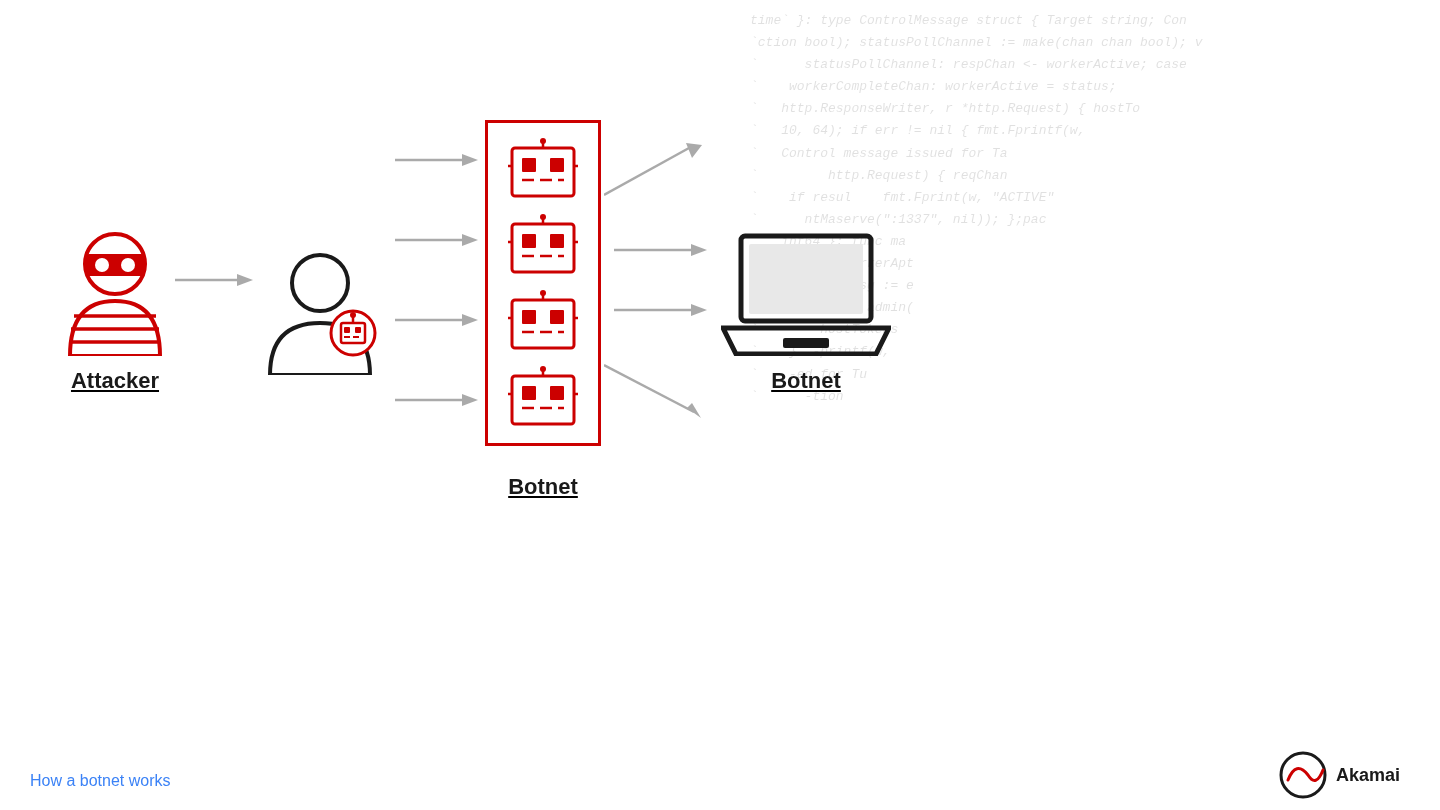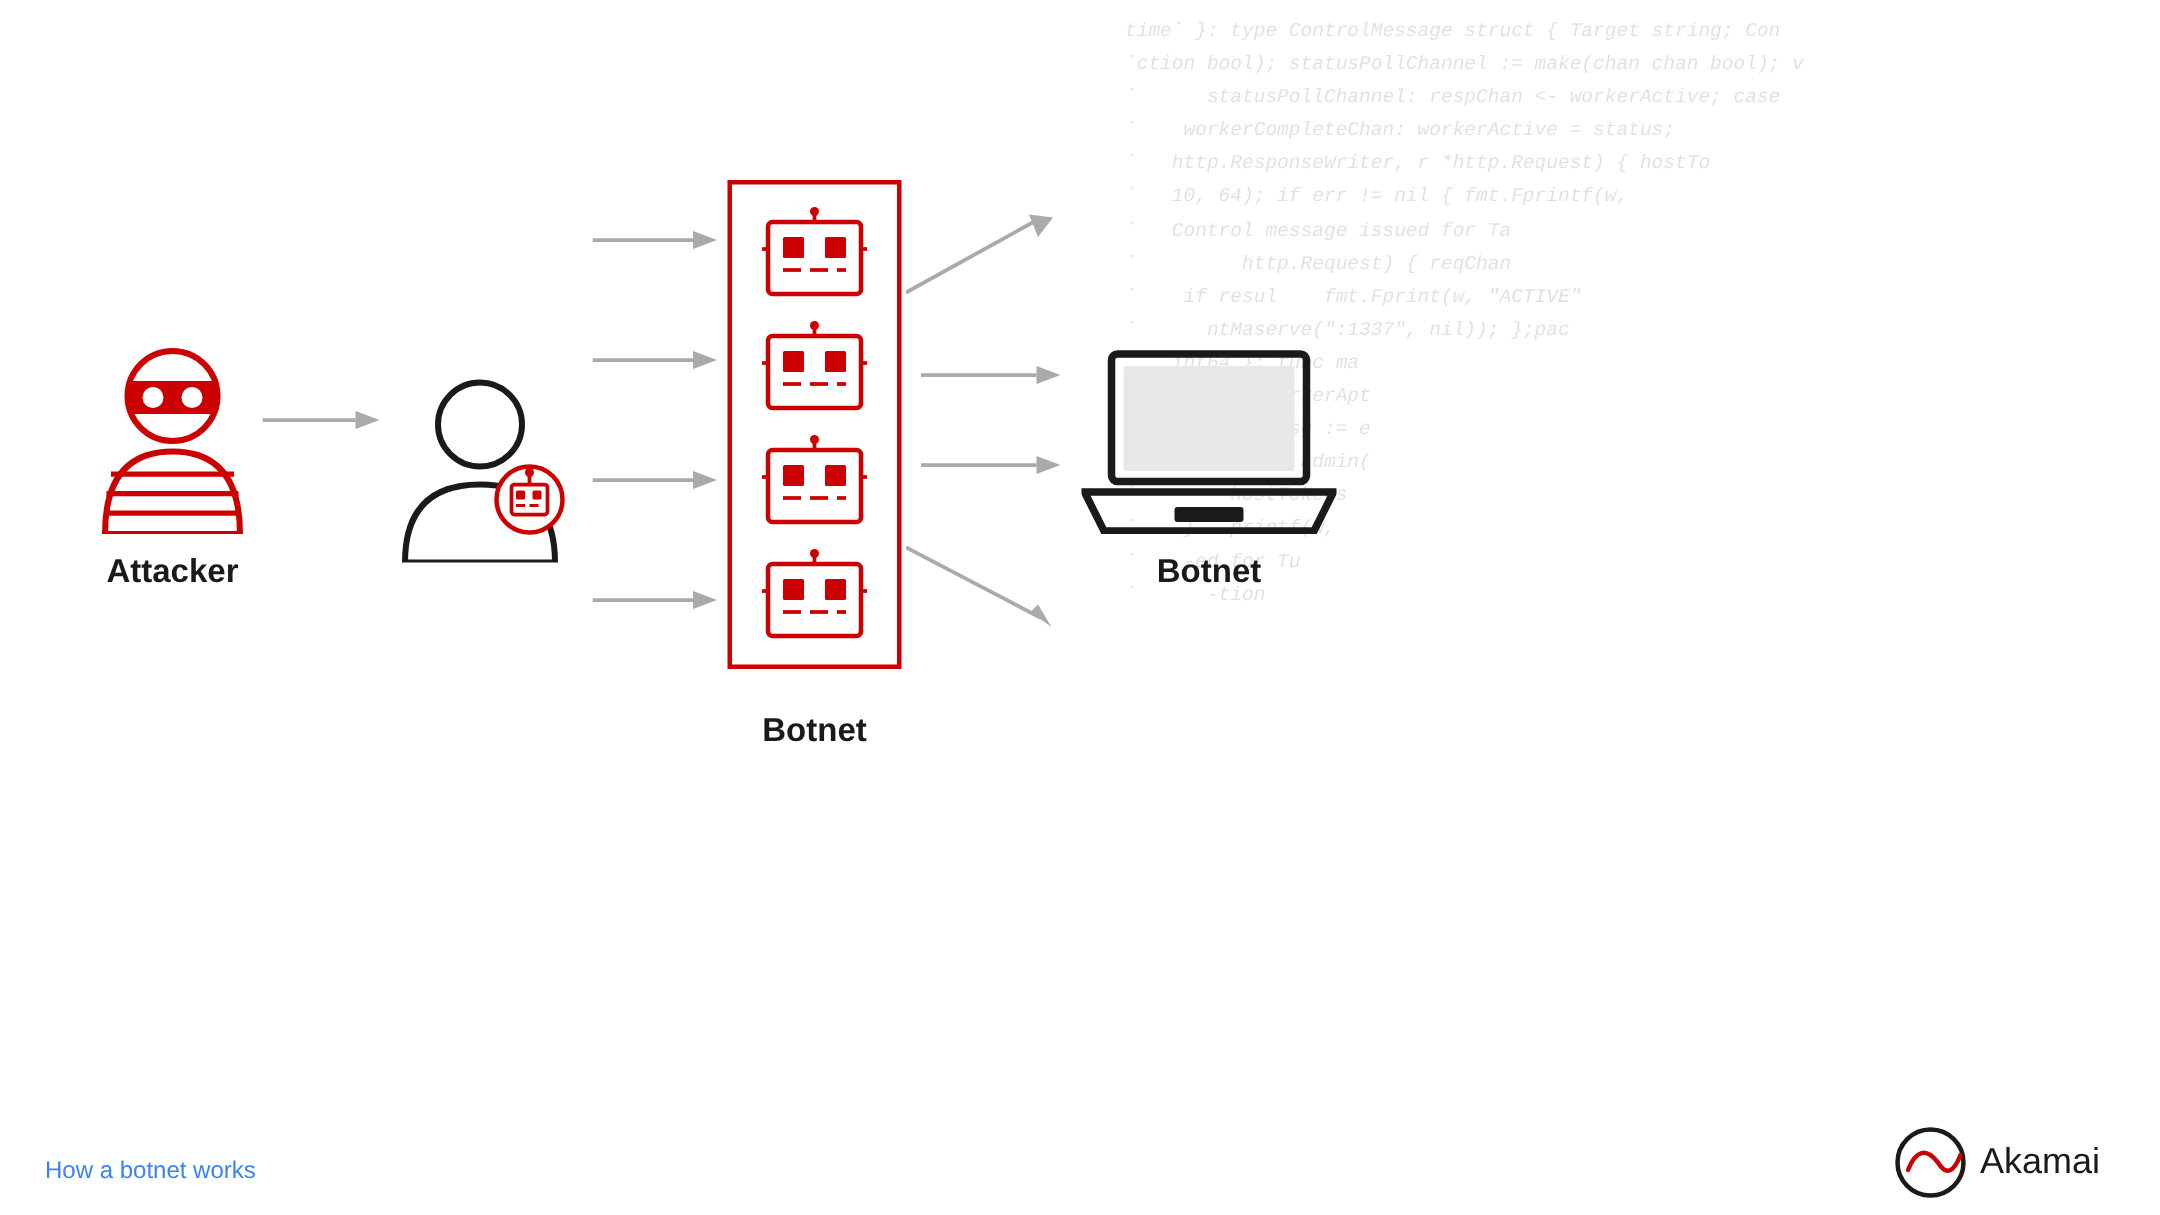--- a/index.html
+++ b/index.html
@@ -33,20 +33,21 @@
     
     .diagram {
       position: absolute;
       top: 120px;
       left: 60px;
       width: 1200px;
       display: flex;
       align-items: center;
       justify-content: flex-start;
       gap: 0;
+      text-decoration: underline;
     }
 
     
     .node {
       display: flex;
       flex-direction: column;
       align-items: center;
       gap: 12px;
     }
 
@@ -318,14 +319,14 @@
 
 </div>
 
 <div class="bottom-caption">How a botnet works</div>
 
 <div class="akamai-logo">
   <svg width="50" height="50" viewBox="0 0 50 50" fill="none">
     <circle cx="25" cy="25" r="22" fill="none" stroke="#1a1a1a" stroke-width="3"></circle>
     <path d="M10 30 Q18 10 30 25 Q38 38 45 20" fill="none" stroke="#cc0000" stroke-width="3" stroke-linecap="round"></path>
   </svg>
-  <span style="font-size:24px;font-weight:normal;color:#1a1a1a;">Akamai</span>
+  <span style="font-size:18px;font-weight:bold;color:#1a1a1a;">Akamai</span>
 </div>
 
 </body></html>

